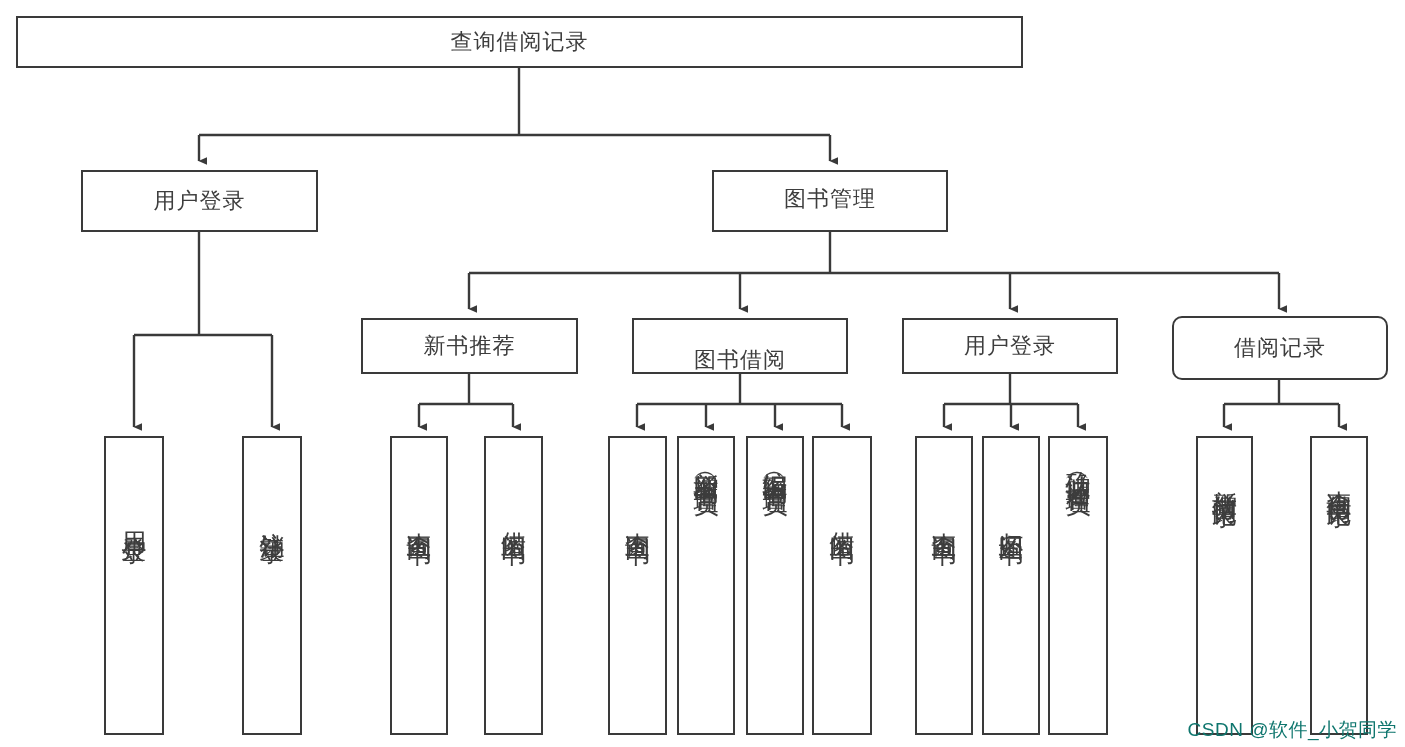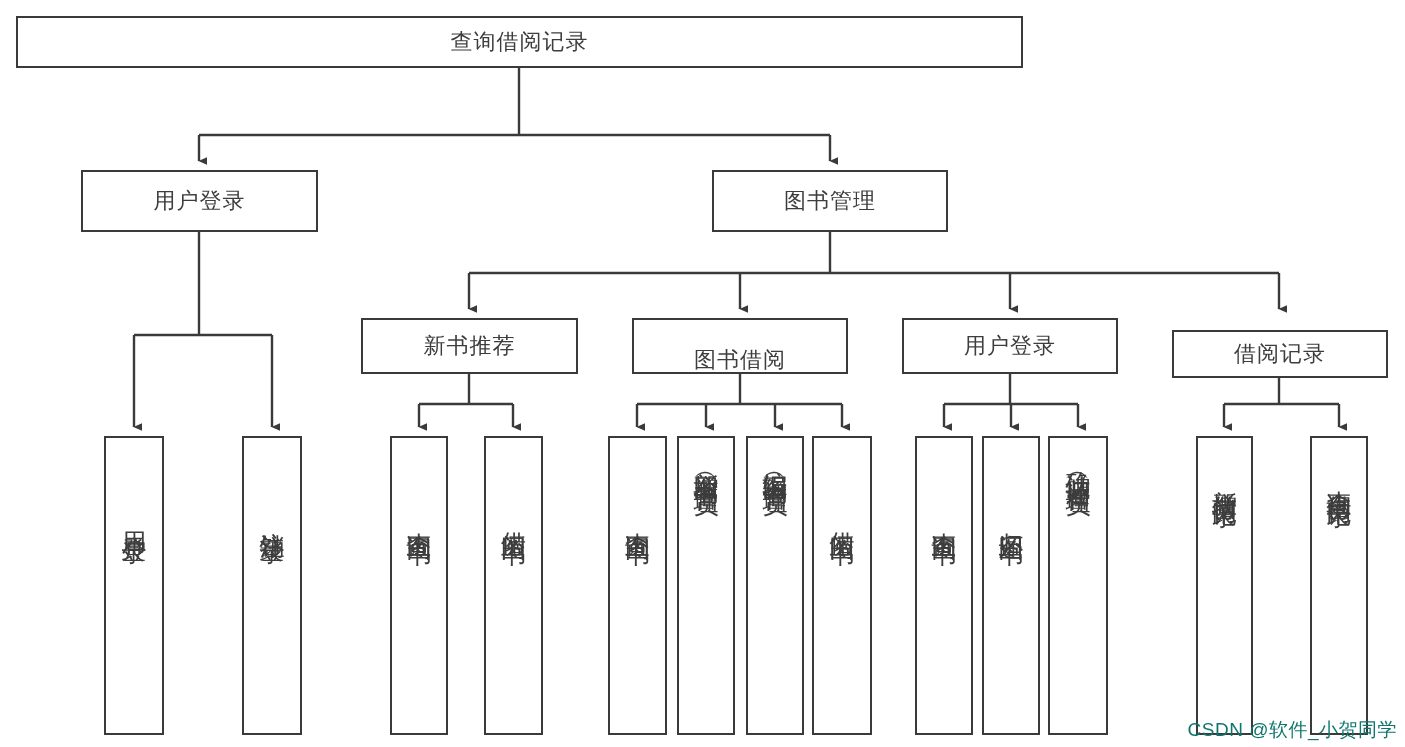--- a/index.html
+++ b/index.html
@@ -135,34 +135,34 @@
     </g>
   </svg>
 
   <div class="node root horizontal" style="left:16px; top:16px; width:1007px; height:52px;">
     <span class="label">查询借阅记录</span>
   </div>
 
   <div class="node horizontal" style="left:81px; top:170px; width:237px; height:62px;">
     <span class="label">用户登录</span>
   </div>
-  <div class="node horizontal" style="left:712px; top:170px; width:236px; height:62px;">
+  <div class="node horizontal" style="left:712px; top:170px; width:236px; height:62px;font-family:Liberation Mono, monospace;">
     <span class="label">图书管理</span>
   </div>
 
   <div class="node horizontal" style="left:361px; top:318px; width:217px; height:56px;">
     <span class="label">新书推荐</span>
   </div>
   <div class="node horizontal" style="left:632px; top:318px; width:216px; height:56px;align-items:flex-end;">
     <span class="label">图书借阅</span>
   </div>
   <div class="node horizontal" style="left:902px; top:318px; width:216px; height:56px;">
     <span class="label">用户登录</span>
   </div>
-  <div class="node horizontal" style="left:1172px; top:330px; width:216px; height:48px;">
+  <div class="node horizontal" style="left:1172px; top:316px; width:216px; height:64px;border-radius:10px;">
     <span class="label">借阅记录</span>
   </div>
 
   <div class="node vertical mid" style="left:104px; top:436px; width:60px; height:299px;">
     <span class="label">用户登录</span>
   </div>
   <div class="node vertical mid" style="left:242px; top:436px; width:60px; height:299px;">
     <span class="label">注销登录</span>
   </div>
 

